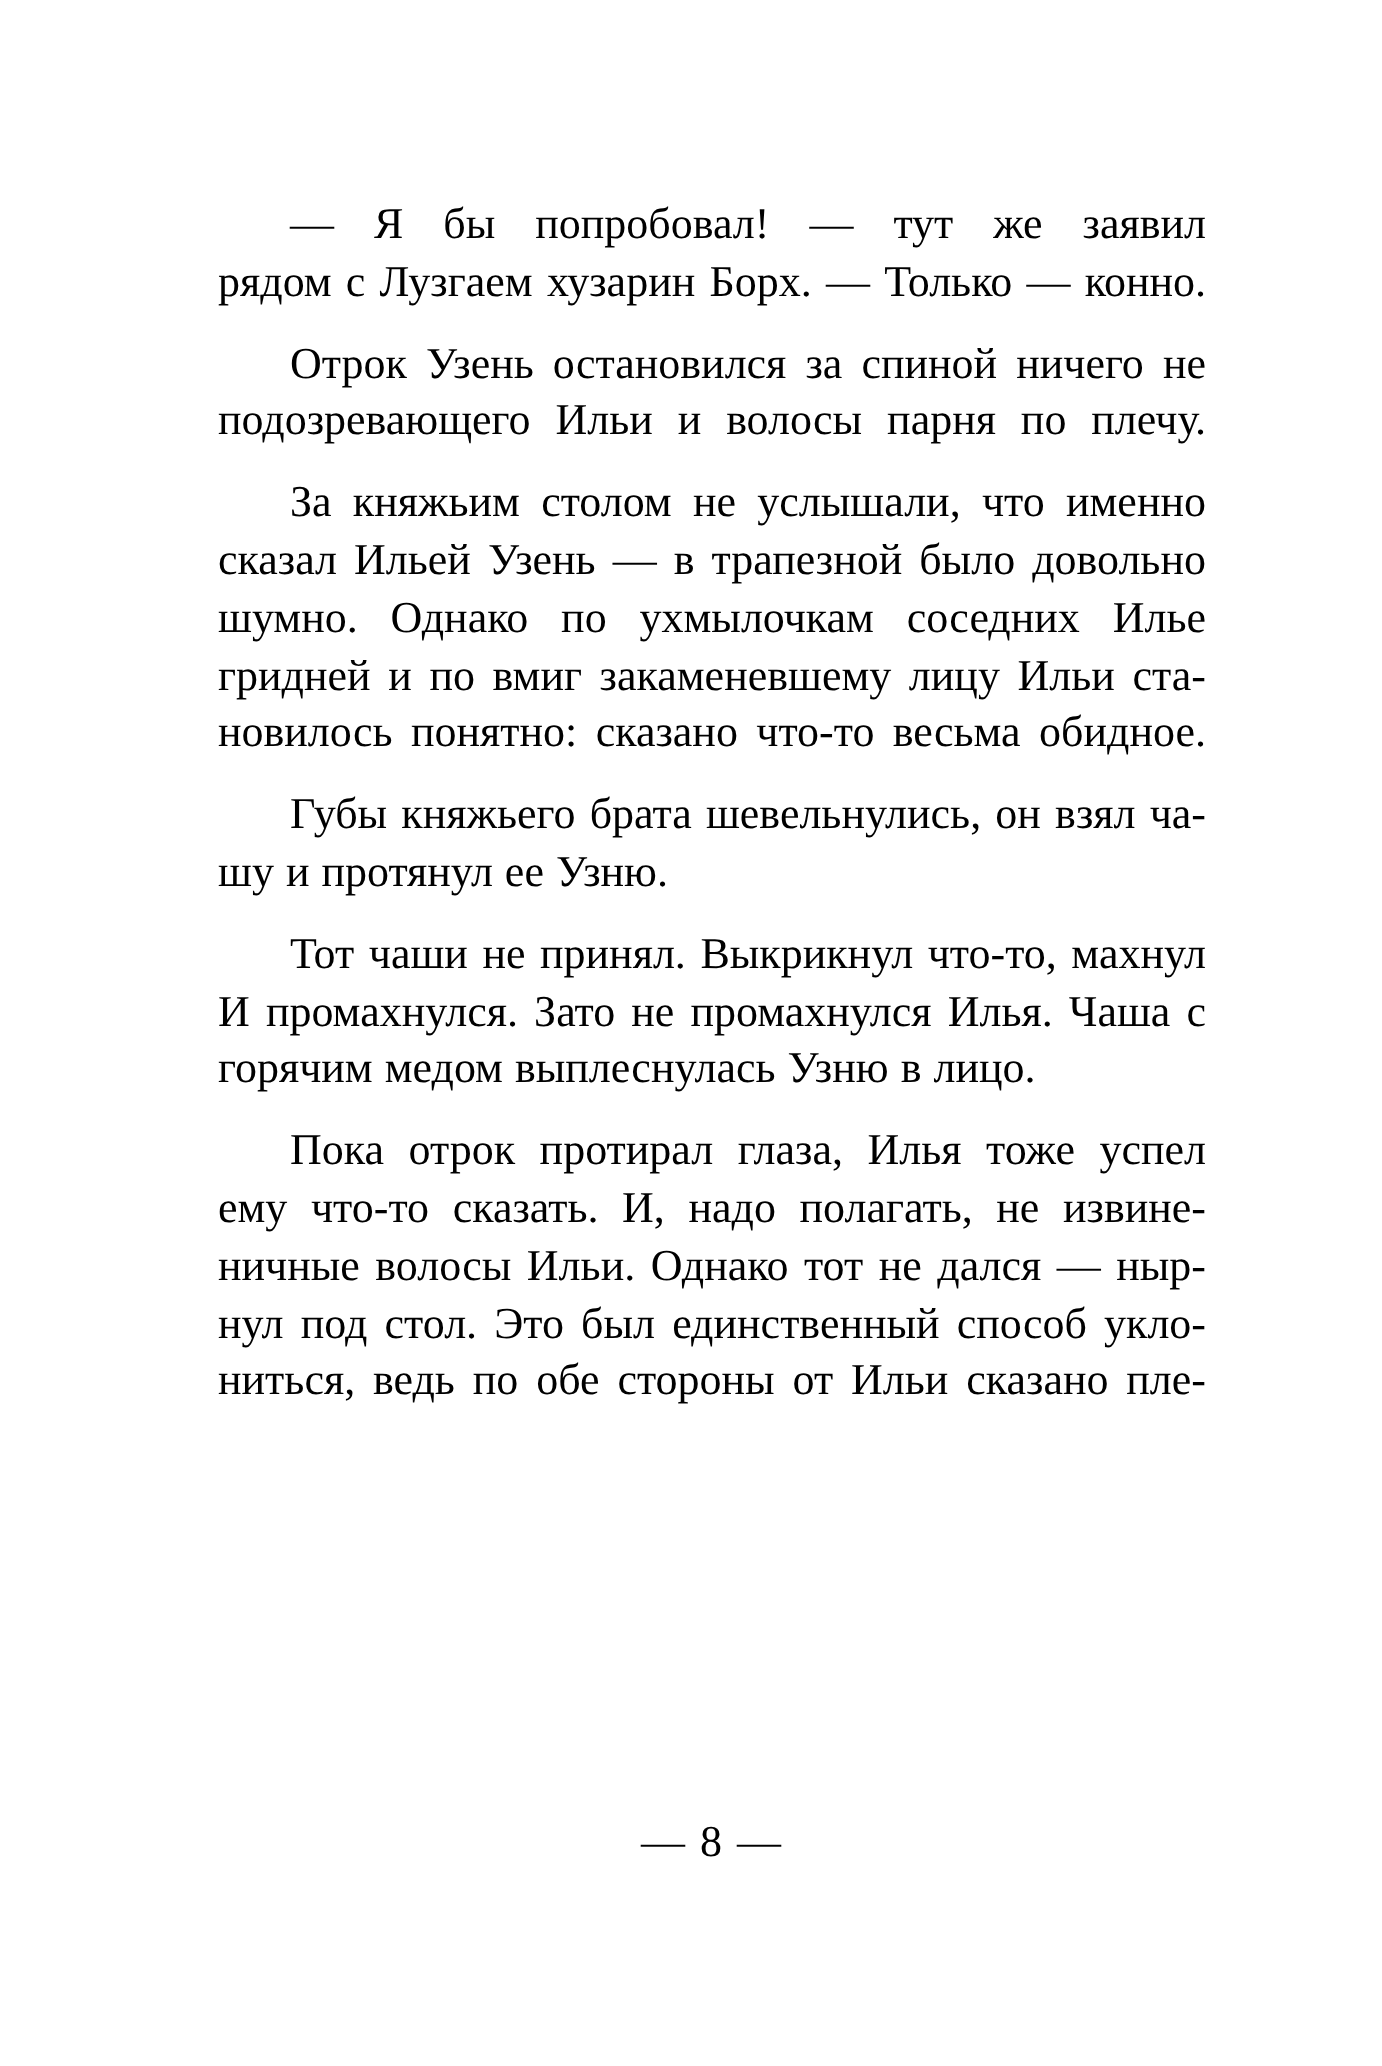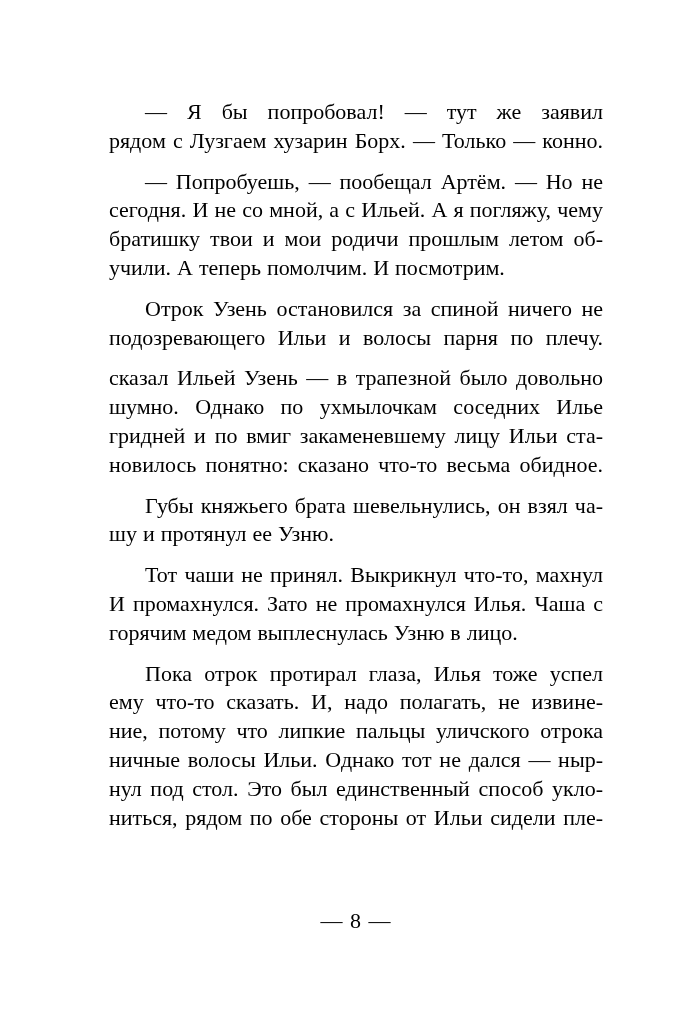--- a/index.html
+++ b/index.html
@@ -62,47 +62,41 @@
 </head>
 <body>
 
 <div class="book-page">
   <div class="page-text">
       <div class="paragraph">
         <div class="line ind">— Я бы попробовал! — тут же заявил сидевший</div>
         <div class="line">рядом с Лузгаем хузарин Борх. — Только — конно.</div>
       </div>
       <div class="paragraph">
-        <div class="line ind">— Попробуешь, — пообещал Артём. — Но не</div>
-        <div class="line">сегодня. И не со мной, а с Ильей. А я погляжу, чему</div>
-        <div class="line">братишку твои и мои родичи прошлым летом об-</div>
-        <div class="line noj">учили. А теперь помолчим. И посмотрим.</div>
-      </div>
-      <div class="paragraph">
         <div class="line ind">Отрок Узень остановился за спиной ничего не</div>
         <div class="line">подозревающего Ильи и волосы парня по плечу.</div>
       </div>
       <div class="paragraph">
+        <div class="line ind">За княжьим столом не услышали, что именно</div>
         <div class="line">сказал Ильей Узень — в трапезной было довольно</div>
         <div class="line">шумно. Однако по ухмылочкам соседних Илье</div>
         <div class="line">гридней и по вмиг закаменевшему лицу Ильи ста-</div>
         <div class="line">новилось понятно: сказано что-то весьма обидное.</div>
       </div>
       <div class="paragraph">
         <div class="line ind">Губы княжьего брата шевельнулись, он взял ча-</div>
         <div class="line noj">шу и протянул ее Узню.</div>
       </div>
       <div class="paragraph">
         <div class="line ind">Тот чаши не принял. Выкрикнул что-то, махнул</div>
         <div class="line">И промахнулся. Зато не промахнулся Илья. Чаша с</div>
         <div class="line noj">горячим медом выплеснулась Узню в лицо.</div>
       </div>
       <div class="paragraph">
         <div class="line ind">Пока отрок протирал глаза, Илья тоже успел</div>
         <div class="line">ему что-то сказать. И, надо полагать, не извине-</div>
-        <div class="line">ние, потому что липкие пальцы уличского отрока</div>
         <div class="line">ничные волосы Ильи. Однако тот не дался — ныр-</div>
         <div class="line">нул под стол. Это был единственный способ укло-</div>
-        <div class="line">ниться, рядом по обе стороны от Ильи сидели пле-</div>
+        <div class="line">ниться, ведь по обе стороны от Ильи сказано пле-</div>
       </div>
     </div>
   <div class="page-footer">— 8 —</div>
 </div>
 
 </body></html>

